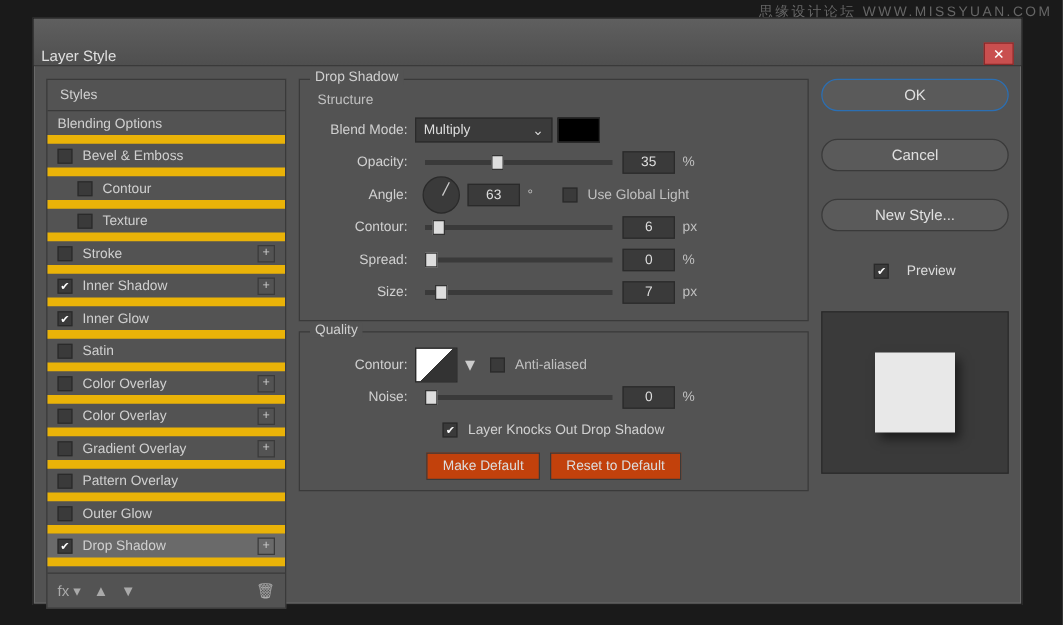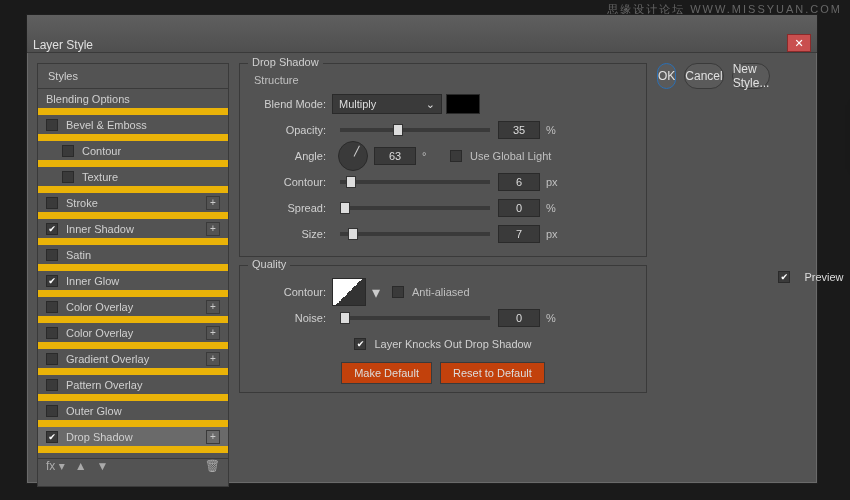--- a/index.html
+++ b/index.html
@@ -12,40 +12,40 @@
 .body{display:flex;padding:10px;gap:10px;height:calc(100% - 24px)}
 .styles-panel{width:192px;border:1px solid #3a3a3a;background:#535353;display:flex;flex-direction:column}
 .styles-head{padding:6px 10px;color:#d0d0d0;font-size:11px;border-bottom:1px solid #3a3a3a}
 .styles-list{flex:1}
 .style-row{display:flex;align-items:center;height:26px;padding:0 8px;color:#d0d0d0;font-size:11px;border-bottom:7px solid #eab308;cursor:pointer}
 .style-row.indent{padding-left:24px}
 .style-row.selected{background:#6a6a6a}
 .chk{width:12px;height:12px;border:1px solid #2a2a2a;background:#3a3a3a;margin-right:8px;display:flex;align-items:center;justify-content:center;font-size:9px;color:#fff}
 .chk.on::before{content:"✔"}
 .plus{margin-left:auto;width:14px;height:14px;border:1px solid #3a3a3a;display:flex;align-items:center;justify-content:center;font-size:10px;color:#ccc}
-.styles-foot{height:28px;border-top:1px solid #3a3a3a;display:flex;align-items:flex-start;padding:0 8px;gap:10px;color:#aaa;font-size:12px}
+.styles-foot{height:28px;border-top:1px solid #3a3a3a;display:flex;align-items:center;padding:0 8px;gap:10px;color:#aaa;font-size:12px}
 .styles-foot .trash{margin-left:auto}
 .center{flex:1;display:flex;flex-direction:column;gap:8px}
 .group{border:1px solid #3a3a3a;padding:8px 10px;position:relative}
 .group-title{position:absolute;top:-8px;left:8px;background:#535353;padding:0 4px;color:#d0d0d0;font-size:11px}
 .group-sub{color:#c0c0c0;font-size:11px;margin:2px 0 6px 4px}
 .row{display:flex;align-items:center;height:24px;margin:2px 0}
 .rlabel{width:82px;text-align:right;color:#d0d0d0;font-size:11px;padding-right:6px}
 .dropdown{width:110px;height:20px;background:#3a3a3a;border:1px solid #2a2a2a;color:#ddd;font-size:11px;padding:0 6px;display:flex;align-items:center;justify-content:space-between}
 .swatch{width:34px;height:20px;background:#000;border:1px solid #2a2a2a;margin-left:4px}
 .slider{flex:1;max-width:150px;height:4px;background:#3a3a3a;margin:0 8px;position:relative}
 .slider-thumb{position:absolute;top:-4px;width:10px;height:12px;background:#ddd;border:1px solid #333}
 .numbox{width:42px;height:18px;background:#3a3a3a;border:1px solid #2a2a2a;color:#ddd;font-size:11px;text-align:center;display:flex;align-items:center;justify-content:center}
 .unit{color:#c0c0c0;font-size:11px;margin-left:6px;width:18px}
 .angle-dial{width:30px;height:30px;border:1px solid #2a2a2a;border-radius:50%;background:#3a3a3a;position:relative;margin:0 6px}
 .angle-dial::after{content:"";position:absolute;width:12px;height:1px;background:#ccc;top:14px;left:15px;transform:rotate(-63deg);transform-origin:left}
 .contour-swatch{width:34px;height:28px;background:linear-gradient(135deg,#fff 50%,#333 50%);border:1px solid #2a2a2a;margin-right:6px}
 .btn{height:22px;padding:0 12px;background:#c2410c;border:1px solid #3a3a3a;color:#ddd;font-size:11px;display:flex;align-items:center;cursor:pointer}
 .btn-row{display:flex;gap:8px;justify-content:center;margin-top:6px}
-.right{width:150px;display:flex;gap:8px;align-items:stretch}
+.right{width:150px;display:flex;flex-direction:column;gap:22px;align-items:stretch}
 .rbtn{height:26px;border:1px solid #3a3a3a;border-radius:13px;background:#5a5a5a;color:#e0e0e0;font-size:12px;display:flex;align-items:center;justify-content:center;cursor:pointer}
 .rbtn.primary{border:1px solid #2b6fb3}
 .preview-chk{display:flex;align-items:center;justify-content:center;gap:6px;color:#ddd;font-size:11px;margin-top:4px}
 .preview-box{height:130px;background:#3a3a3a;border:1px solid #2a2a2a;display:flex;align-items:center;justify-content:center;margin-top:4px}
 .preview-sq{width:64px;height:64px;background:#e8e8e8;box-shadow:4px 5px 8px rgba(0,0,0,.5)}
 </style>
 </head>
 <body>
 
 <div class="watermark">思缘设计论坛 WWW.MISSYUAN.COM</div>
@@ -80,26 +80,26 @@
             <div class="chk"></div>
             <span>Stroke</span>
             <div class="plus">+</div>
           </div>
           <div class="style-row">
             <div class="chk on"></div>
             <span>Inner Shadow</span>
             <div class="plus">+</div>
           </div>
           <div class="style-row">
-            <div class="chk"></div>
-            <span>Satin</span>
-          </div>
-          <div class="style-row">
             <div class="chk on"></div>
             <span>Inner Glow</span>
+          </div>
+          <div class="style-row">
+            <div class="chk"></div>
+            <span>Satin</span>
           </div>
           <div class="style-row">
             <div class="chk"></div>
             <span>Color Overlay</span>
             <div class="plus">+</div>
           </div>
           <div class="style-row">
             <div class="chk"></div>
             <span>Color Overlay</span>
             <div class="plus">+</div>

